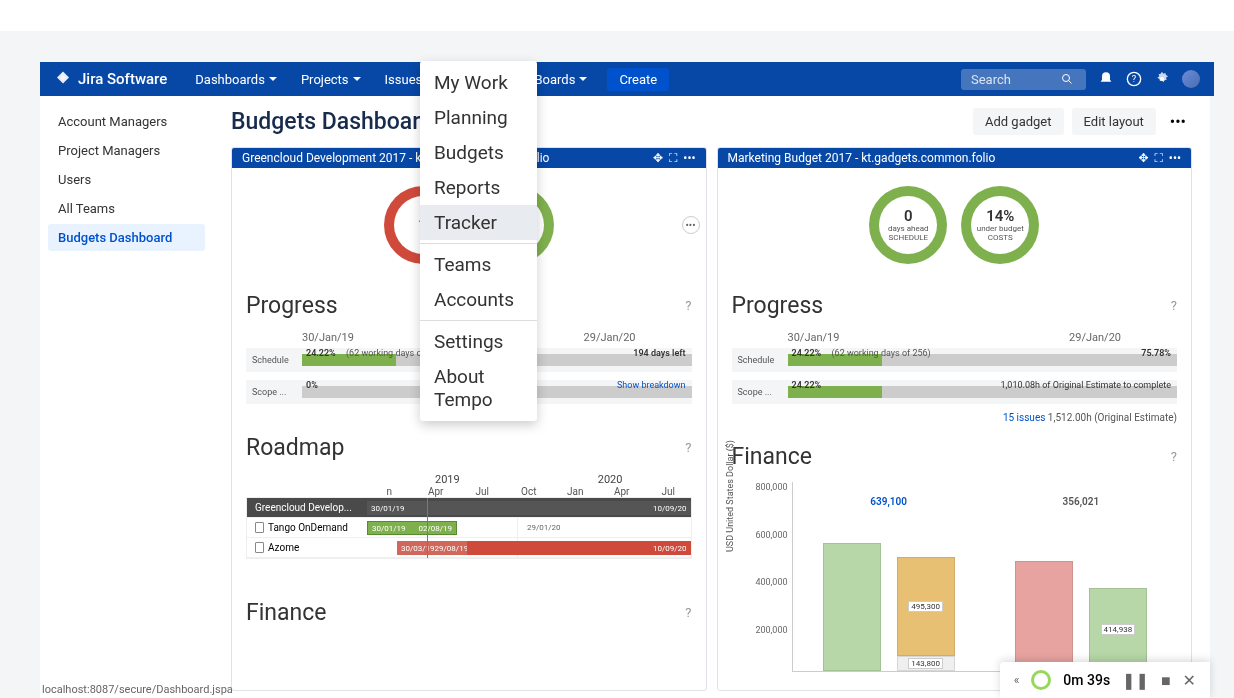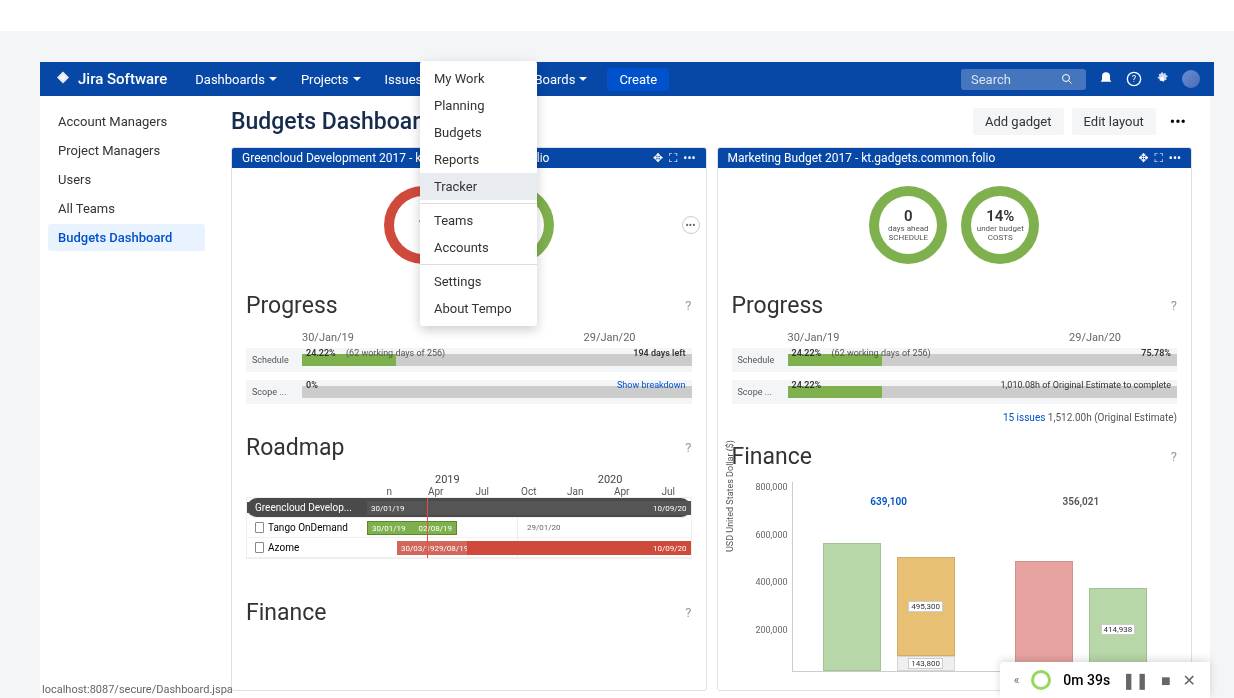--- a/index.html
+++ b/index.html
@@ -16,21 +16,21 @@
 .create-btn { background: #0052cc; color: #fff; border: none; padding: 4px 12px; border-radius: 3px; font-size: 13px; margin-left: 8px; cursor: pointer; }
 .nav-right { margin-left: auto; display: flex; align-items: center; gap: 12px; }
 .search-box { background: rgba(255,255,255,0.25); border-radius: 3px; padding: 3px 10px; display: flex; align-items: center; width: 125px; }
 .search-box input { background: transparent; border: none; color: #fff; font-size: 13px; width: 90px; outline: none; }
 .search-box input::placeholder { color: rgba(255,255,255,0.8); }
 .nav-icon { color: #fff; cursor: pointer; display: flex; }
 .avatar { width: 18px; height: 18px; border-radius: 50%; background: linear-gradient(135deg,#6b8dd6,#4a6cb3); }
 
 
 .dropdown { position: absolute; top: 61px; left: 420px; background: #fff; box-shadow: 0 4px 12px rgba(0,0,0,0.2); border-radius: 3px; width: 117px; z-index: 100; padding: 4px 0; }
-.dd-item { padding: 6px 14px; font-size: 13px; color: #333; cursor: pointer; }
+.dd-item { padding: 6px 14px; font-size: 19px; color: #333; cursor: pointer; }
 .dd-item.sel { background: #e8ecf0; }
 .dd-sep { height: 1px; background: #ddd; margin: 3px 0; }
 
 
 .main { display: flex; margin-left: 40px; margin-right: 24px; background: #fff; height: calc(100% - 61px); }
 .sidebar { width: 173px; padding: 12px 8px; }
 .side-item { padding: 6px 10px; font-size: 13px; color: #333; cursor: pointer; border-radius: 3px; margin-bottom: 2px; }
 .side-item.active { background: #e9f2ff; color: #0052cc; font-weight: 500; }
 
 .content { flex: 1; padding: 12px 18px; overflow: hidden; }
@@ -69,21 +69,21 @@
 .issues-line { text-align: right; font-size: 10px; color: #0052cc; margin-top: 4px; }
 .issues-line span.g { color: #555; }
 
 
 .rm-head { display: flex; font-size: 10px; color: #555; padding-left: 120px; }
 .rm-head div { flex: 1; text-align: center; }
 .rm-body { position: relative; border: 1px solid #eee; }
 .rm-row { height: 20px; display: flex; align-items: center; font-size: 10px; position: relative; border-bottom: 1px solid #f0f0f0; }
 .rm-name { width: 120px; padding-left: 8px; background: #fff; z-index: 2; display: flex; align-items: center; gap: 4px; }
 .rm-bar { position: absolute; height: 14px; top: 3px; font-size: 8px; color: #fff; display: flex; align-items: center; padding: 0 4px; }
-.rm-row.head { background: #4a4a4a; color: #fff; border-radius: 10px; }
+.rm-row.head { background: #4a4a4a; color: #fff; }
 .rm-row.head .rm-name { background: #4a4a4a; }
 .rm-vline { position: absolute; top: 0; bottom: 0; width: 1px; background: #e74c3c; left: 180px; z-index: 3; }
 .rm-grid { position: absolute; top: 0; bottom: 0; width: 1px; background: #eee; }
 
 
 .fin-chart { height: 190px; display: flex; padding-left: 20px; position: relative; }
 .fin-ylabel { position: absolute; left: -2px; top: 50%; transform: rotate(-90deg) translateX(30px); transform-origin: left; font-size: 9px; color: #555; }
 .fin-yaxis { width: 40px; display: flex; flex-direction: column; justify-content: space-between; font-size: 9px; color: #666; text-align: right; padding-right: 4px; }
 .fin-plot { flex: 1; position: relative; border-left: 1px solid #ccc; border-bottom: 1px solid #ccc; display: flex; align-items: flex-end; justify-content: space-around; }
 .fin-bar-grp { display: flex; flex-direction: column; align-items: center; width: 130px; }

